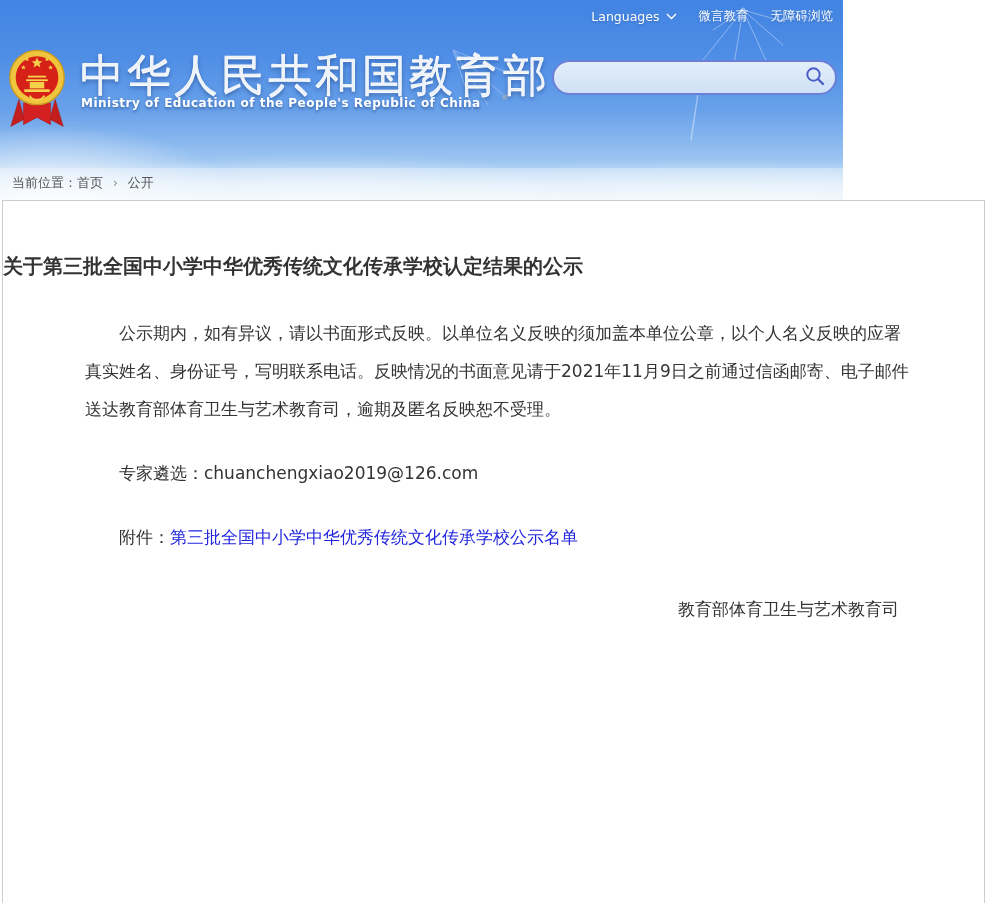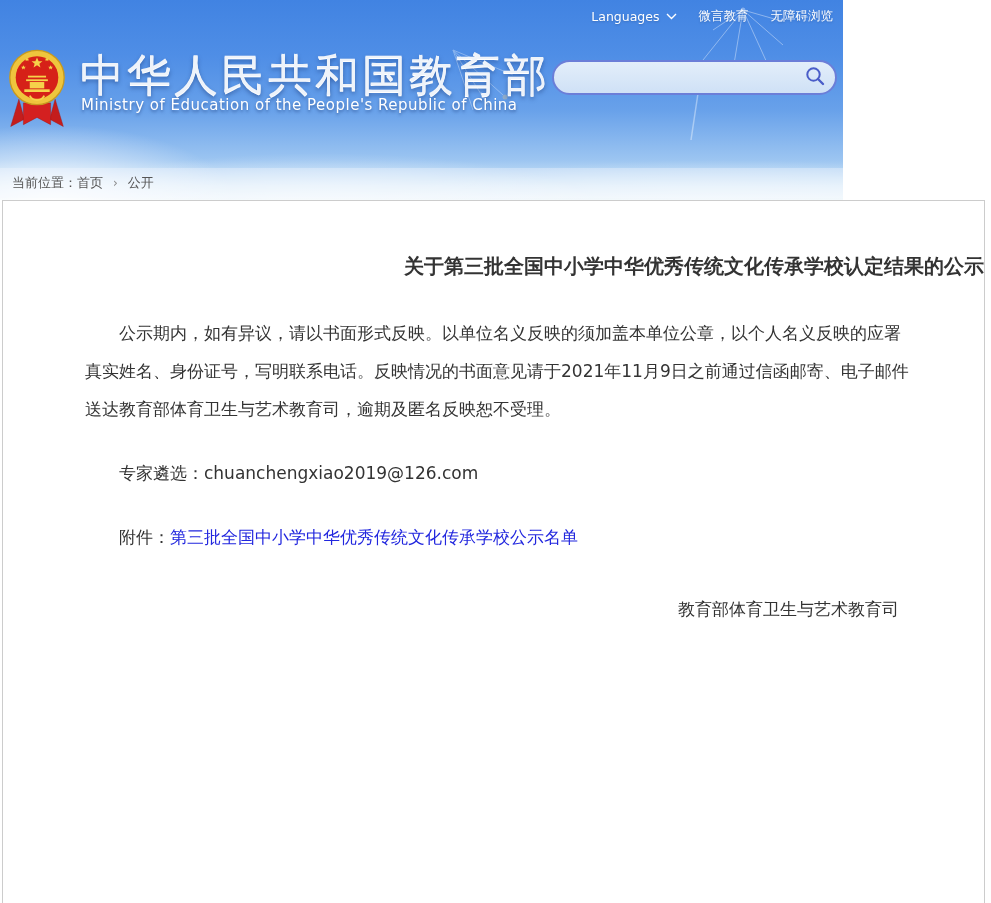--- a/index.html
+++ b/index.html
@@ -56,22 +56,22 @@
     font-weight: normal;
     letter-spacing: 3px;
     color: #eef3fa;
     text-shadow: 0 1px 0 #ffffff, 0 3px 4px rgba(25,55,115,0.55);
     font-family: "DejaVu Sans", sans-serif;
     white-space: nowrap;
   }
   .site-subtitle {
     position: absolute;
     left: 81px; top: 96px;
-    font-size: 15px;
-    font-weight: normal;
+    font-size: 12px;
+    font-weight: bold;
     color: #ffffff;
     text-shadow: 0 2px 3px rgba(25,55,115,0.55);
     letter-spacing: 0.5px;
     white-space: nowrap;
   }
 
   .search-box {
     position: absolute;
     right: 6px; top: 60px;
     width: 285px; height: 35px;
@@ -126,21 +126,21 @@
     position: absolute;
     left: 2px; top: 200px;
     width: 983px; height: 703px;
     background: #ffffff;
     border: 1px solid #cccccc;
     border-bottom: none;
     overflow: hidden;
   }
   .article { padding-top: 52px; }
   .article-title {
-    text-align: right;
+    text-align: left;
     font-size: 20px;
     font-weight: bold;
     color: #333333;
     margin-bottom: 34px;
     font-family: "DejaVu Sans", sans-serif;
   }
   .article-body {
     width: 826px;
     margin-left: 82px;
     font-size: 17px;

